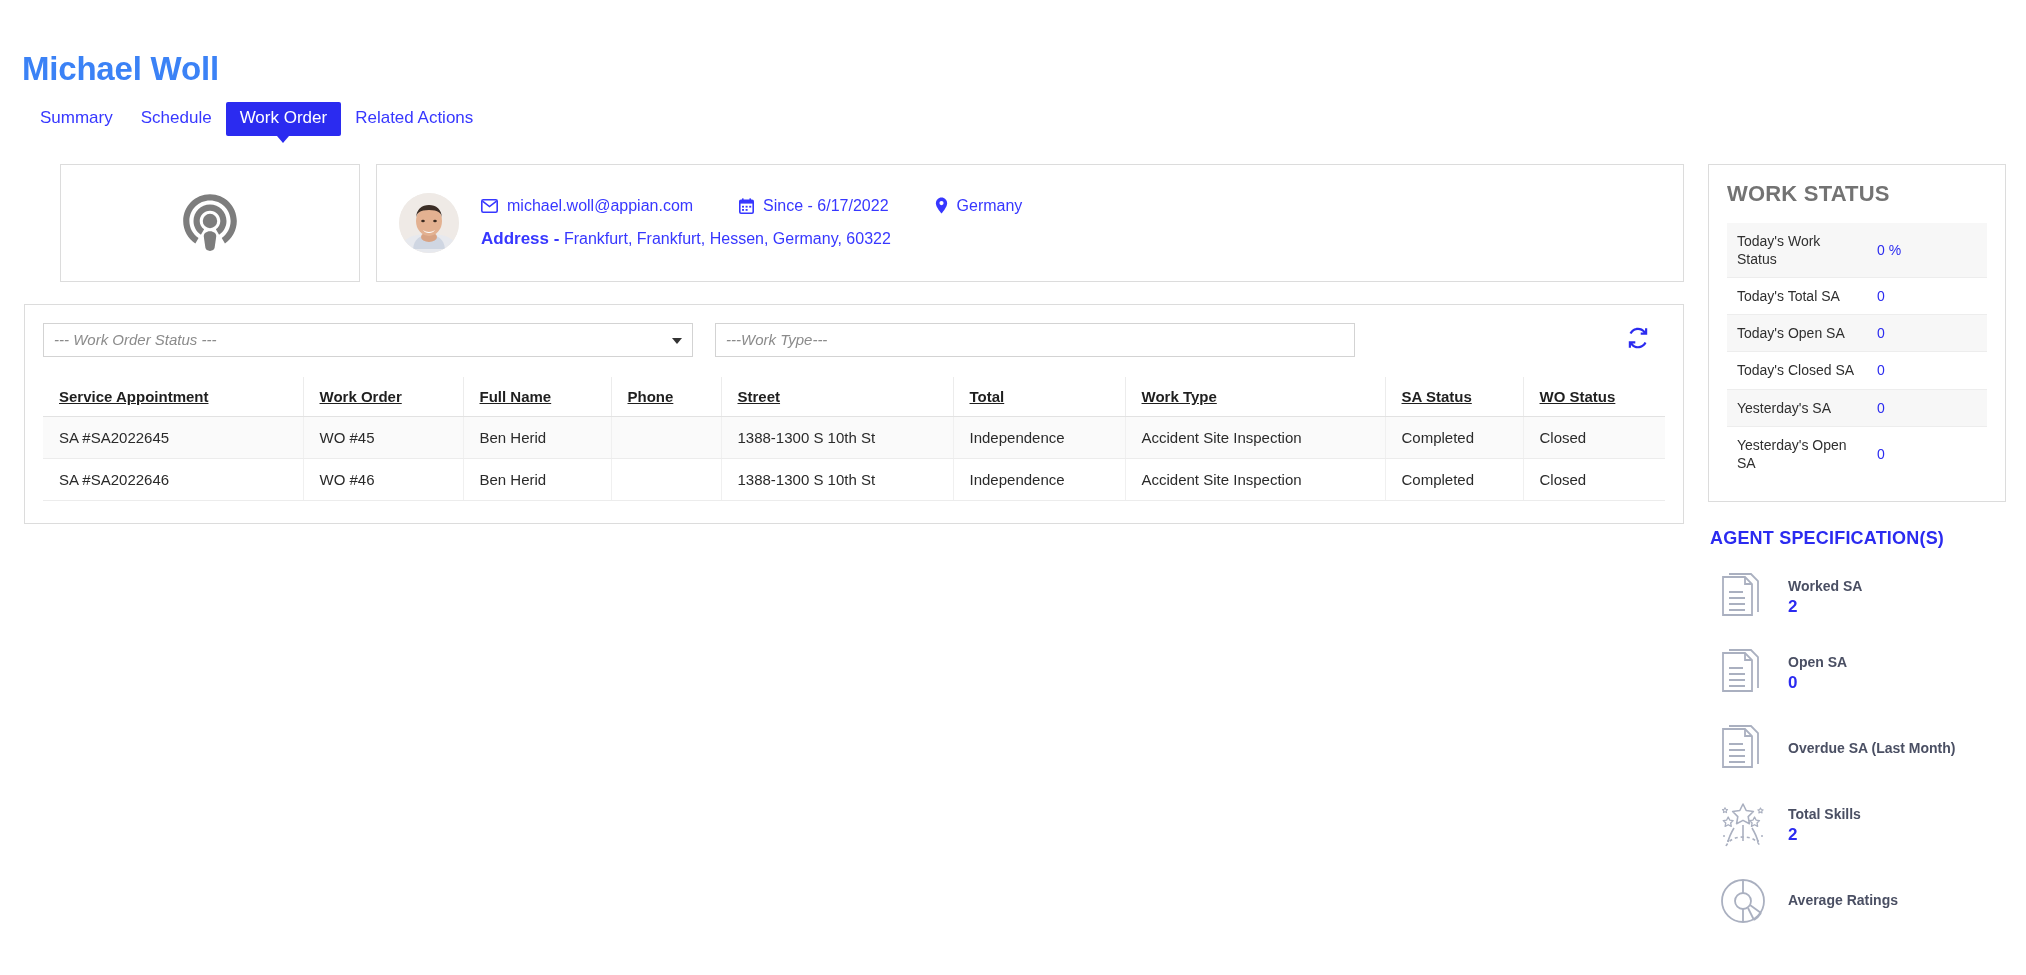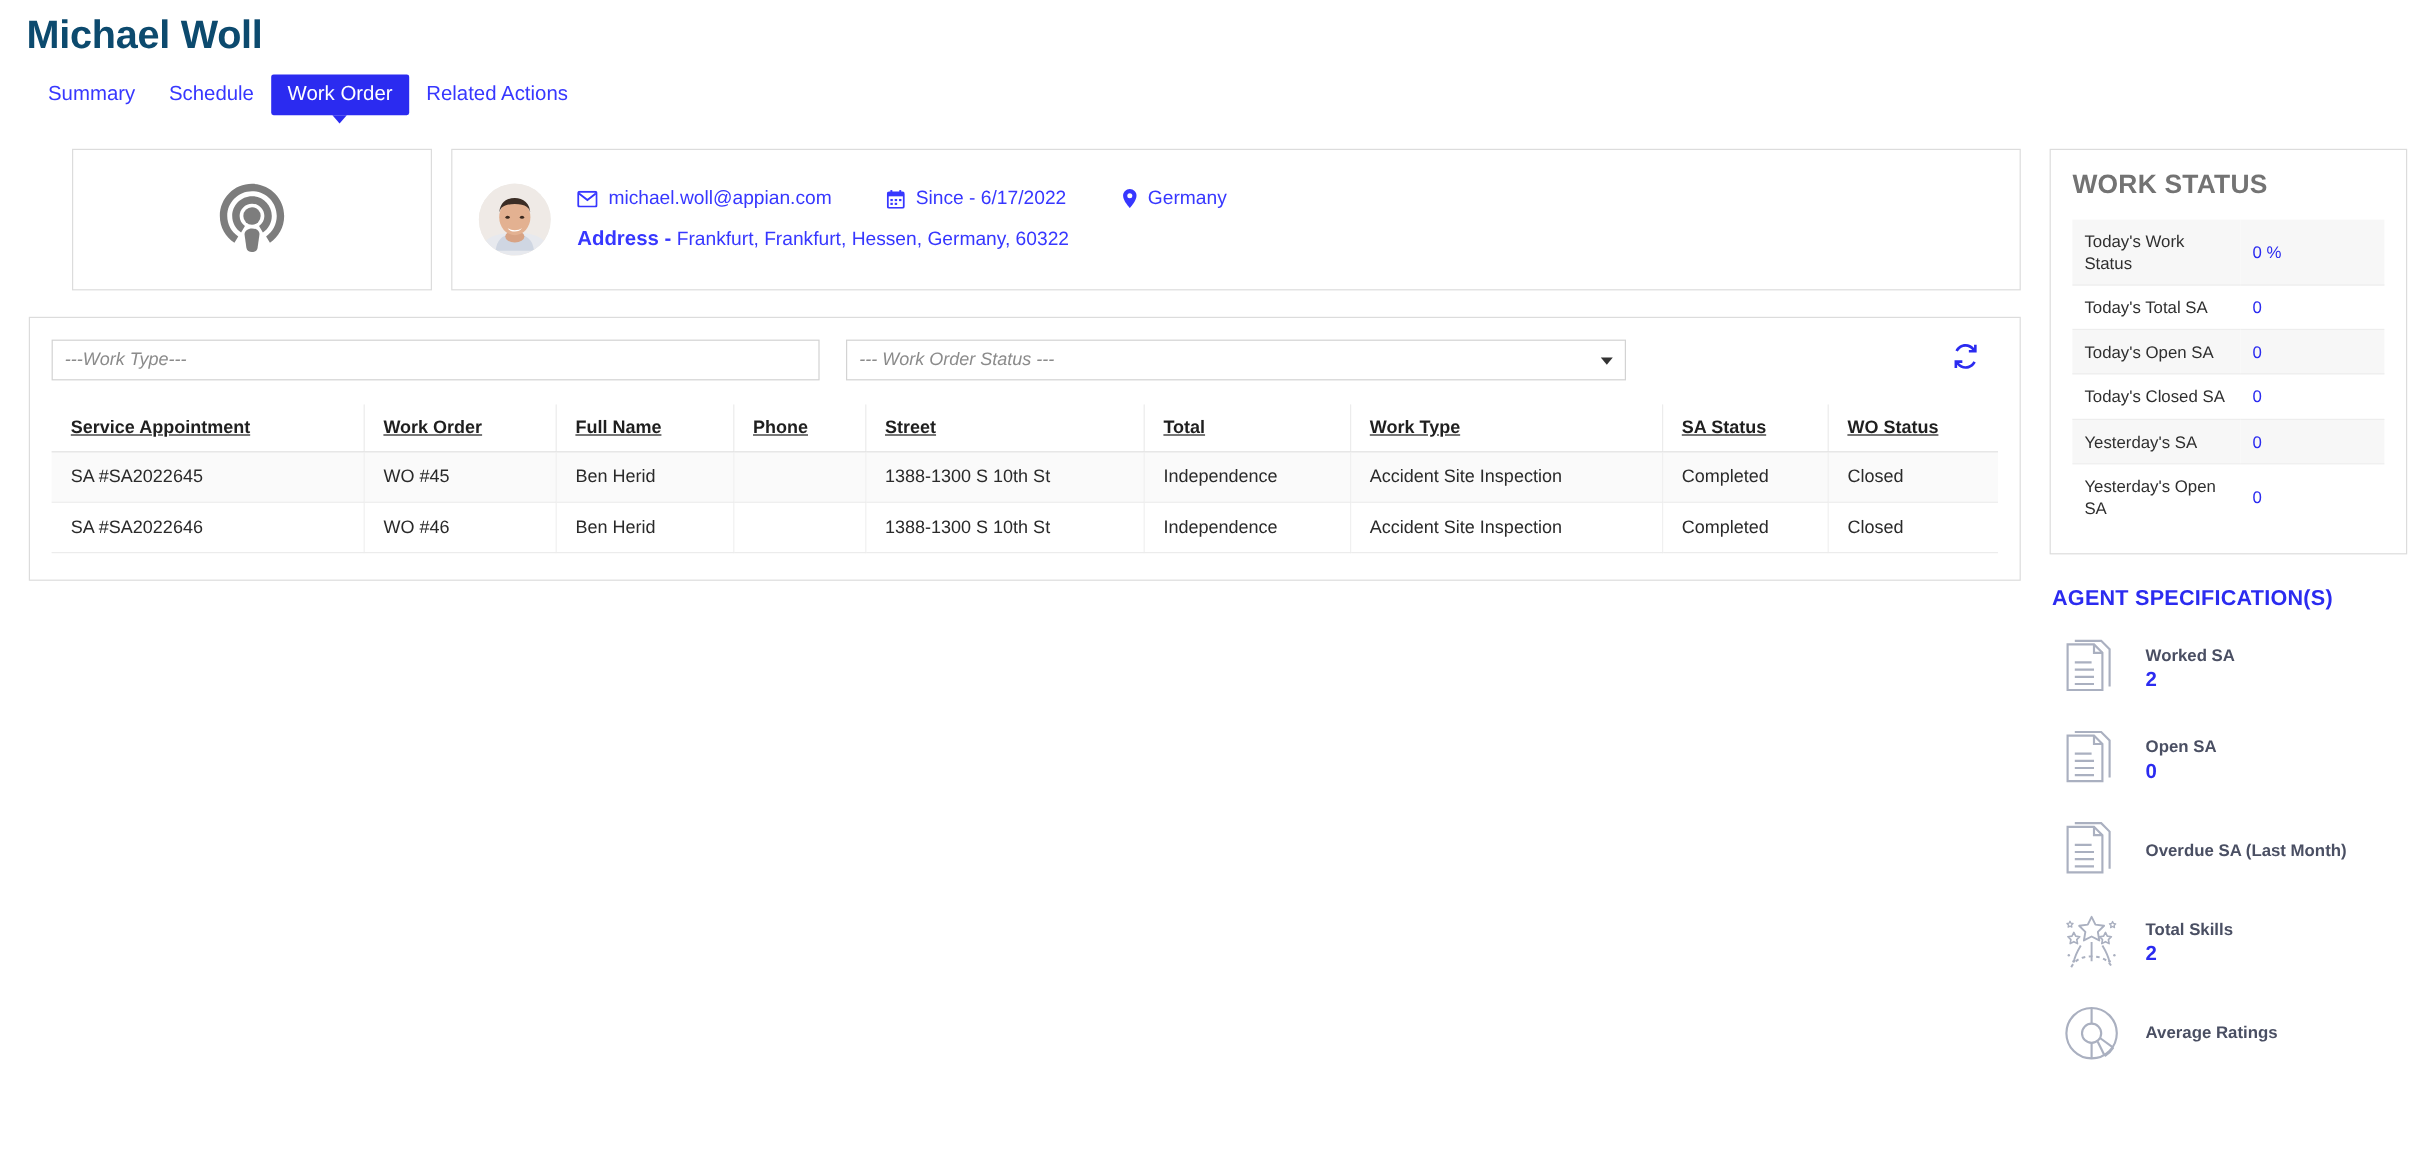--- a/index.html
+++ b/index.html
@@ -10,23 +10,24 @@
     font-family: "Liberation Sans", sans-serif;
     color: #222222;
     overflow: hidden;
   }
   .page { width: 2026px; height: 975px; position: relative; }
 
   
   .page-title {
     font-size: 33px;
     font-weight: bold;
-    color: #0c4a6e;
+    color: #3b82f6;
     padding: 10px 0 0 22px;
     letter-spacing: -0.2px;
+    margin-top: 40px;
   }
   .tabbar {
     display: flex;
     align-items: flex-end;
     gap: 0px;
     padding: 14px 0 0 26px;
     position: relative;
   }
   .tab {
     font-size: 17px;
@@ -329,26 +330,26 @@
               <b>Address -</b>
               <span class="addr-val">Frankfurt, Frankfurt, Hessen, Germany, 60322</span>
             </div>
           </div>
         </div>
       </div>
 
       <div class="table-card">
 
         <div class="filters">
-          <div class="select-box sel-worktype">
-            <span>---Work Type---</span>
-          </div>
           <div class="select-box sel-wostatus">
             <span>--- Work Order Status ---</span>
             <span class="caret"></span>
+          </div>
+          <div class="select-box sel-worktype">
+            <span>---Work Type---</span>
           </div>
           <div class="refresh-btn">
             <span>
               <svg width="26" height="26" viewBox="0 0 24 24">
                 <g fill="#2b2bf0">
                   <path d="M12 4.5c2.1 0 3.9 1 5.1 2.5h-2.6v2h6v-6h-2v2.6C16.9 3.6 14.6 2.5 12 2.5c-3.4 0-6.4 2-7.8 4.9l1.8.9C7.1 6 9.4 4.5 12 4.5z"></path>
                   <path d="M12 19.5c-2.1 0-3.9-1-5.1-2.5h2.6v-2h-6v6h2v-2.6c1.6 2 3.9 3.1 6.5 3.1 3.4 0 6.4-2 7.8-4.9l-1.8-.9c-1.1 2.3-3.4 3.8-6 3.8z"></path>
                 </g>
               </svg>
             </span>

